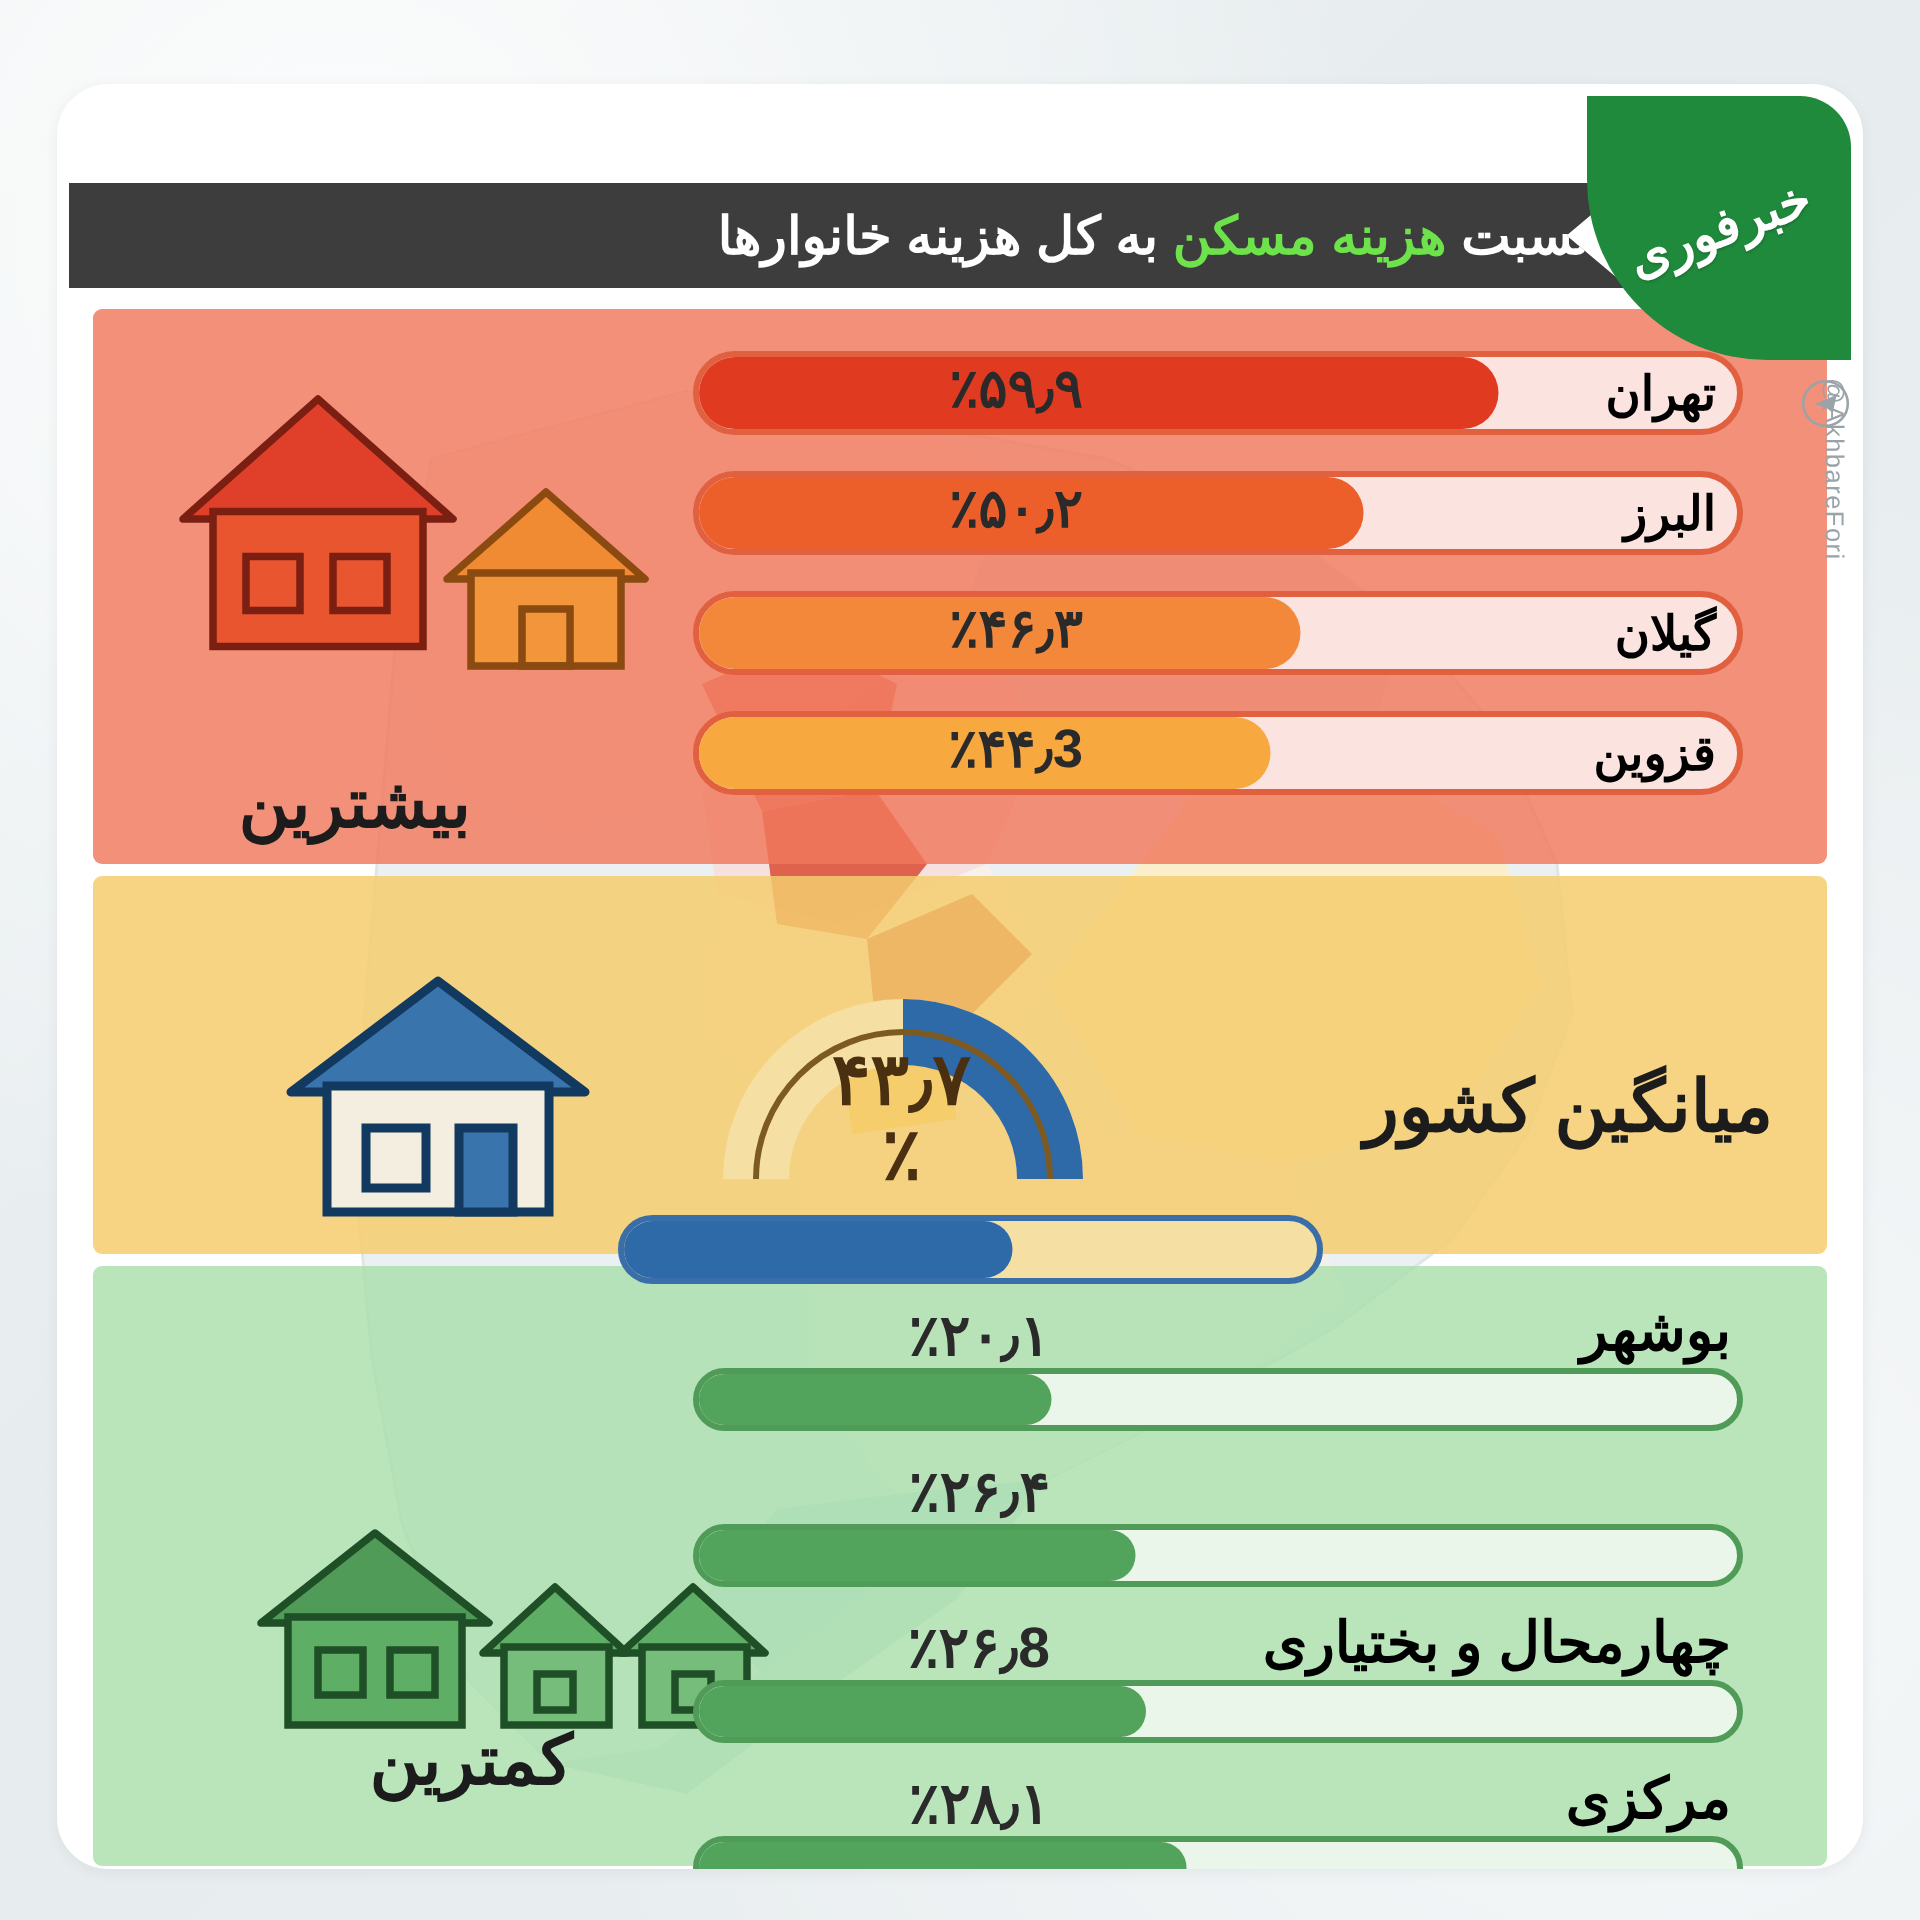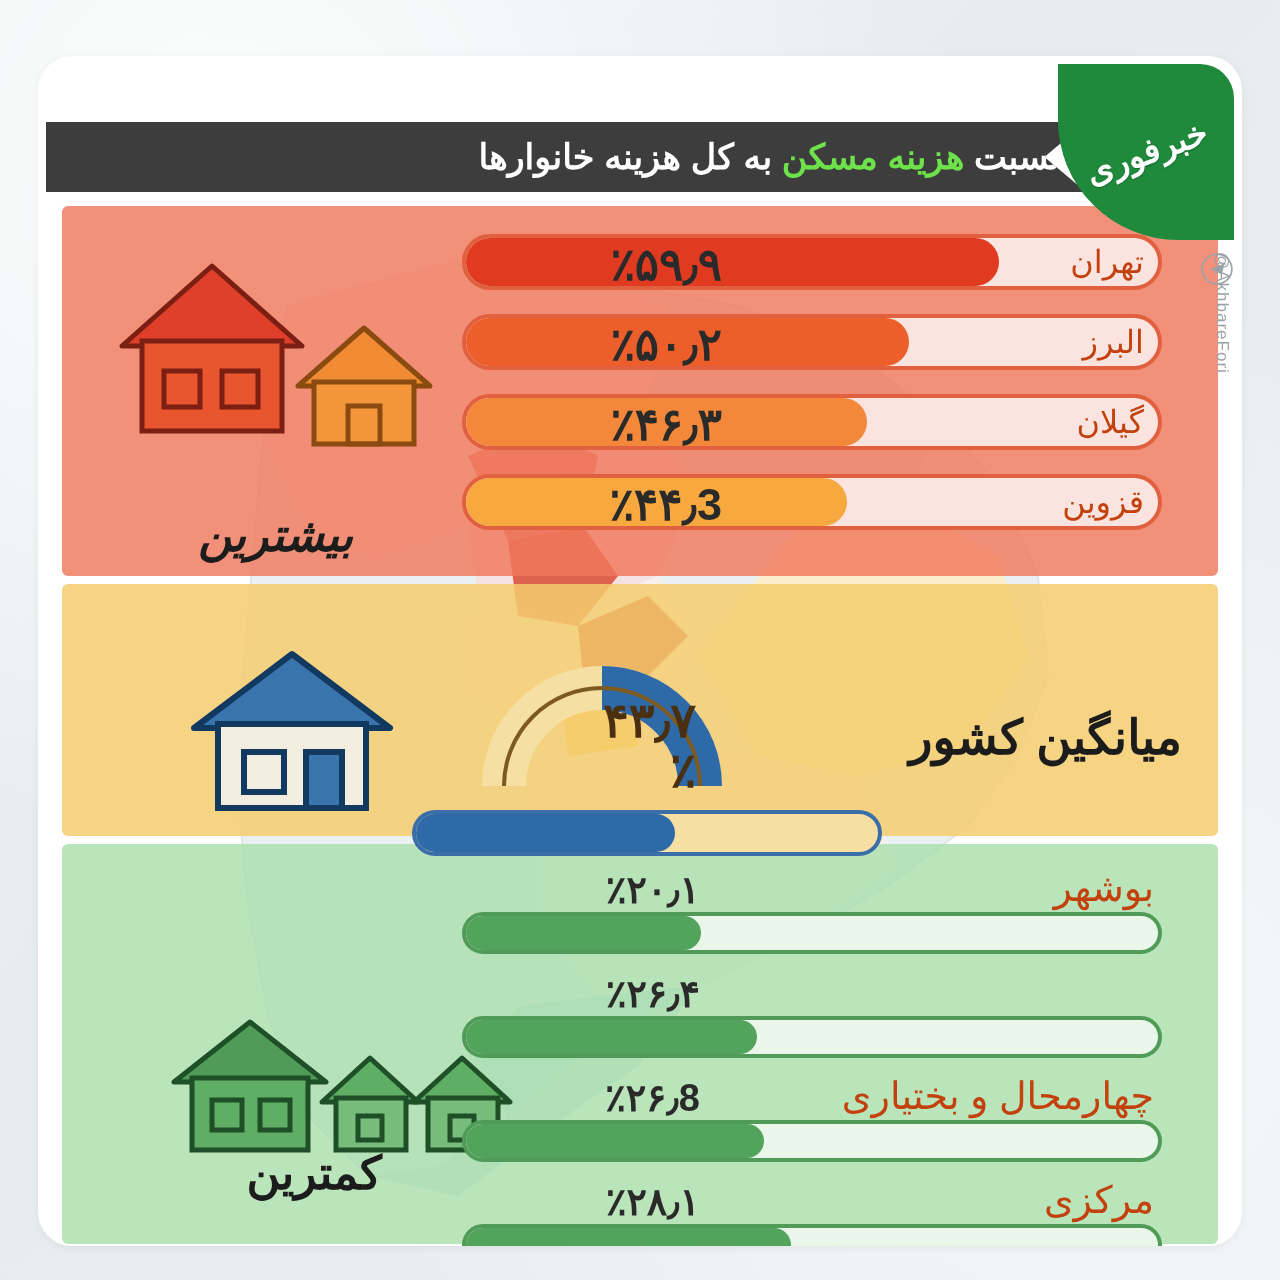--- a/index.html
+++ b/index.html
@@ -169,29 +169,29 @@
     left: 0;
     top: 0;
     bottom: 0;
     border-radius: 0 28px 28px 0;
   }
   .row-label {
     position: absolute;
     right: 18px;
     top: 8px;
     font-size: 32px;
-    font-weight: normal;
-    color: #c2410c;
+    font-weight: bold;
+    color: #000000;
     line-height: 40px;
     white-space: nowrap;
     z-index: 3;
   }
   .row-value {
     position: absolute;
-    font-size: 45px;
+    font-size: 36px;
     font-weight: bold;
     color: #2a2a2a;
     z-index: 3;
     white-space: nowrap;
     direction: rtl;
   }
   
   .row-bot { height: 92px; }
   .row-bot .bar-track {
     top: 44px;
@@ -215,37 +215,37 @@
     border-radius: 0 20px 20px 0;
   }
   
   .caption {
     position: absolute;
     font-size: 46px;
     font-weight: bold;
     color: #1c1c1c;
     direction: rtl;
   }
-  .caption-most { right: 889px; top: 452px; font-style: italic; }
+  .caption-most { right: 928px; top: 452px; }
   .caption-avg  { right: 60px;  top: 625px; font-size: 48px; margin-top: 28px; }
   .caption-least{ right: 860px; top: 1090px; }
   
   .gauge {
     position: absolute;
     right: 520px;
     top: 580px;
     width: 240px;
     height: 160px;
   }
   .gauge-value {
     position: absolute;
     right: 546px;
     top: 640px;
     width: 190px;
-    text-align: right;
+    text-align: center;
     font-size: 48px;
     font-weight: bold;
     color: #4a2f10;
     direction: rtl;
     line-height: 50px;
   }
   .avg-bar {
     position: absolute;
     right: 360px;
     top: 754px;

